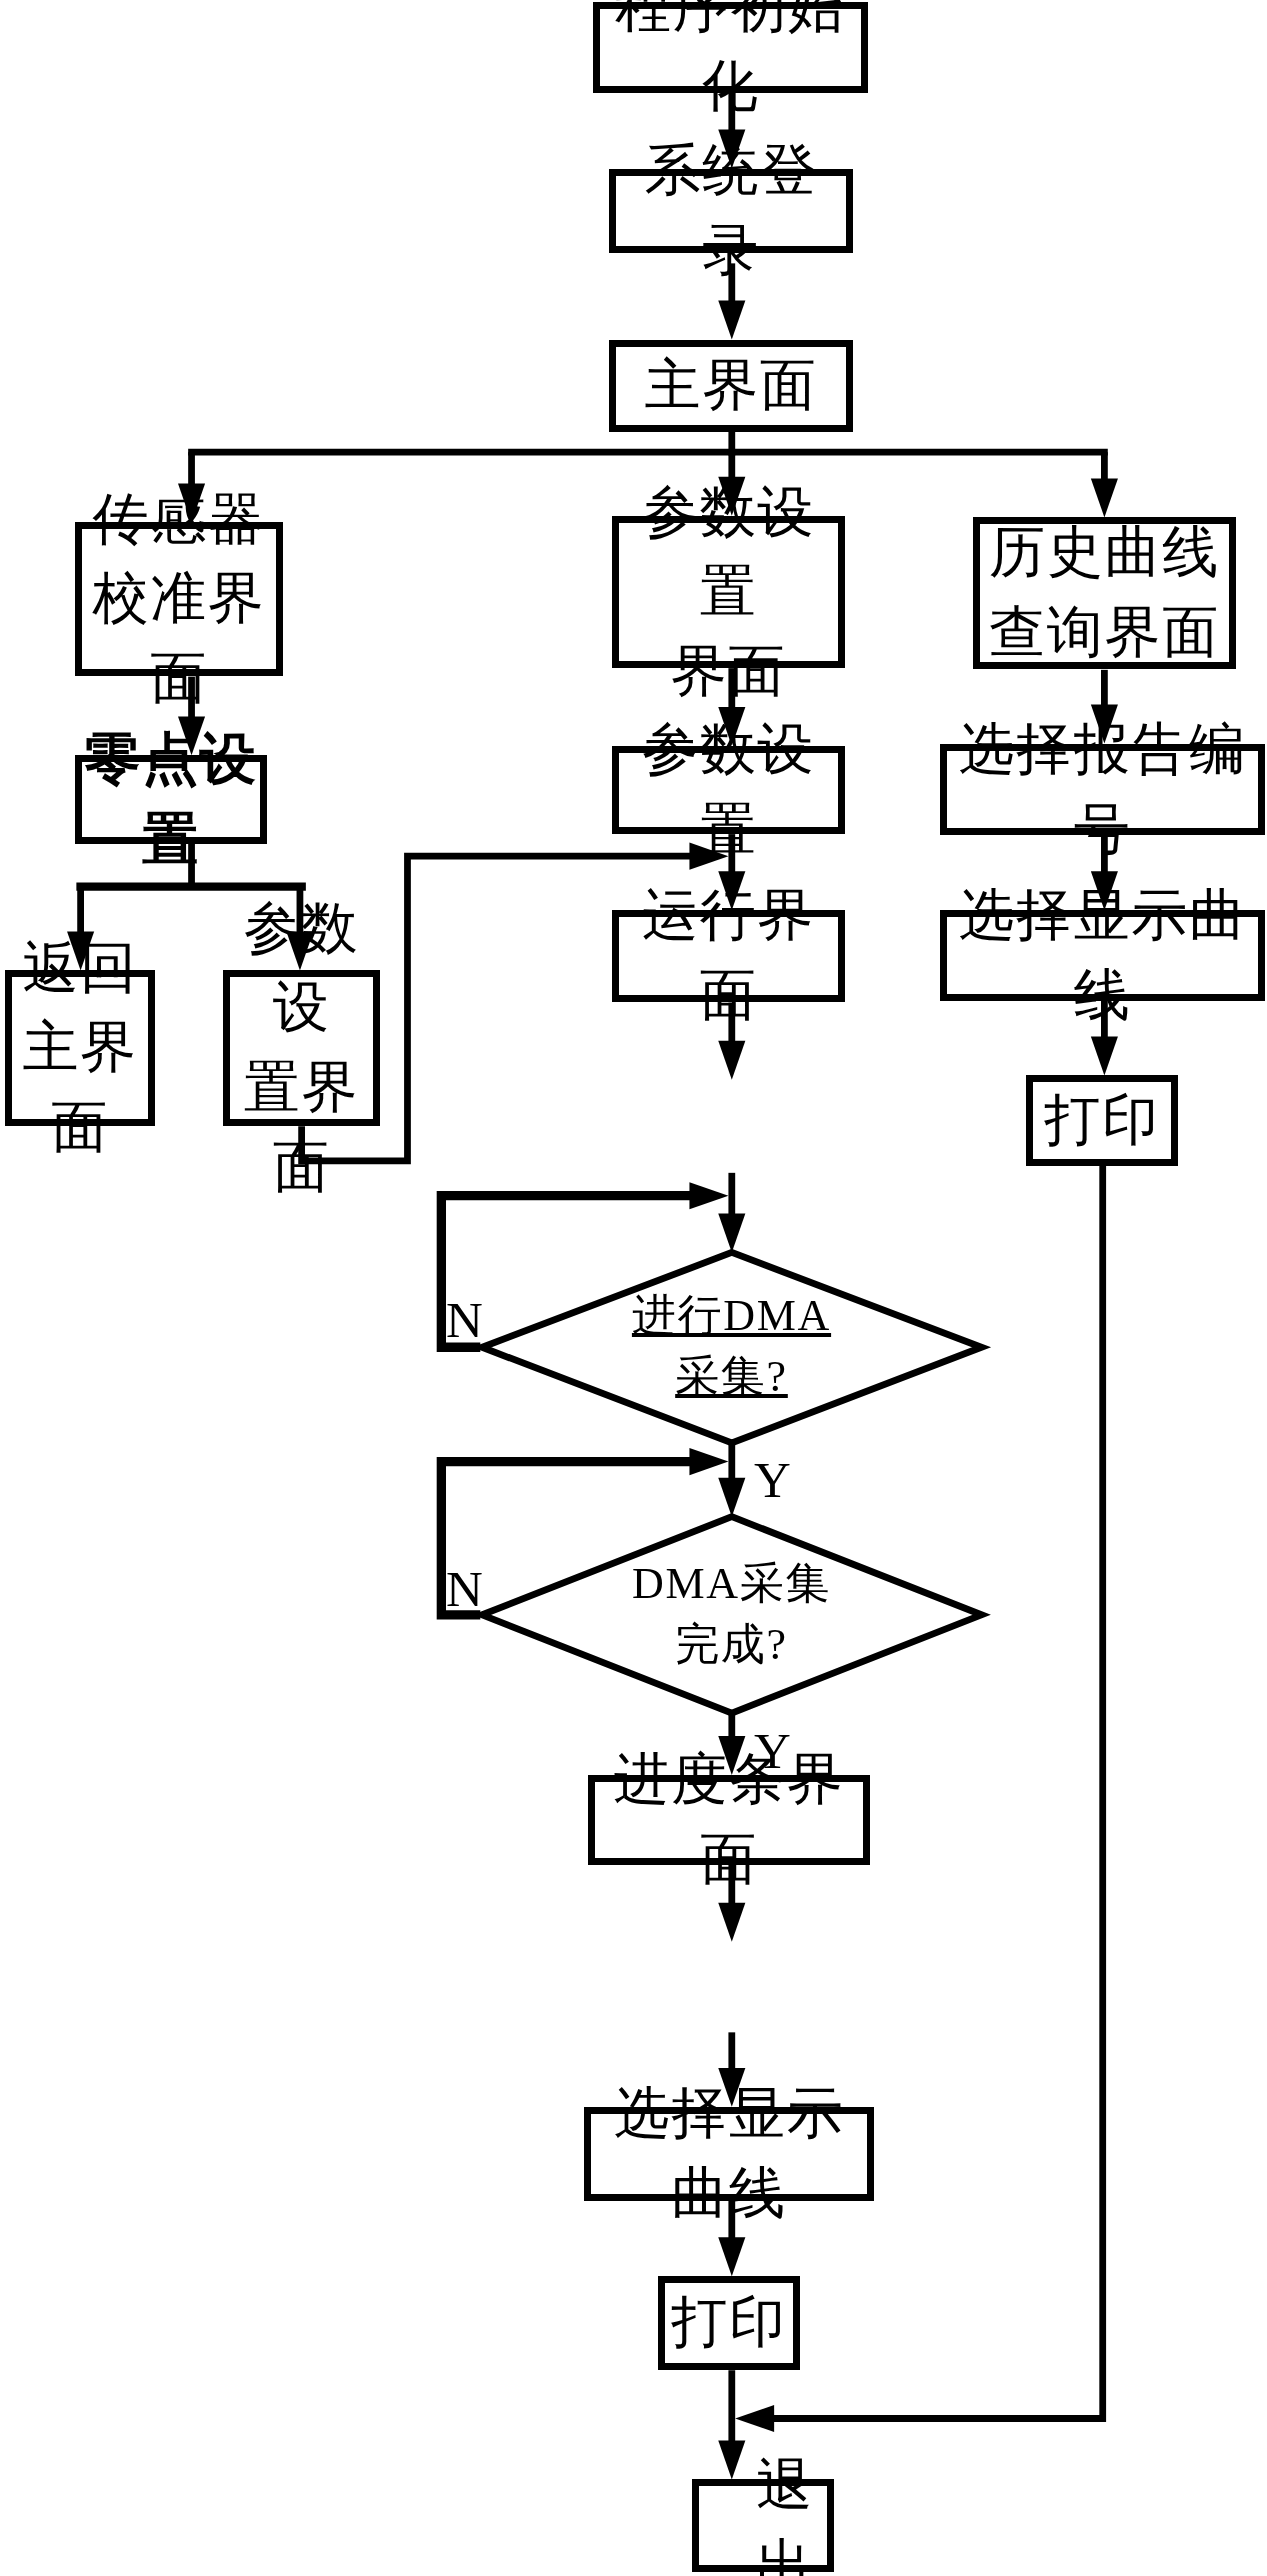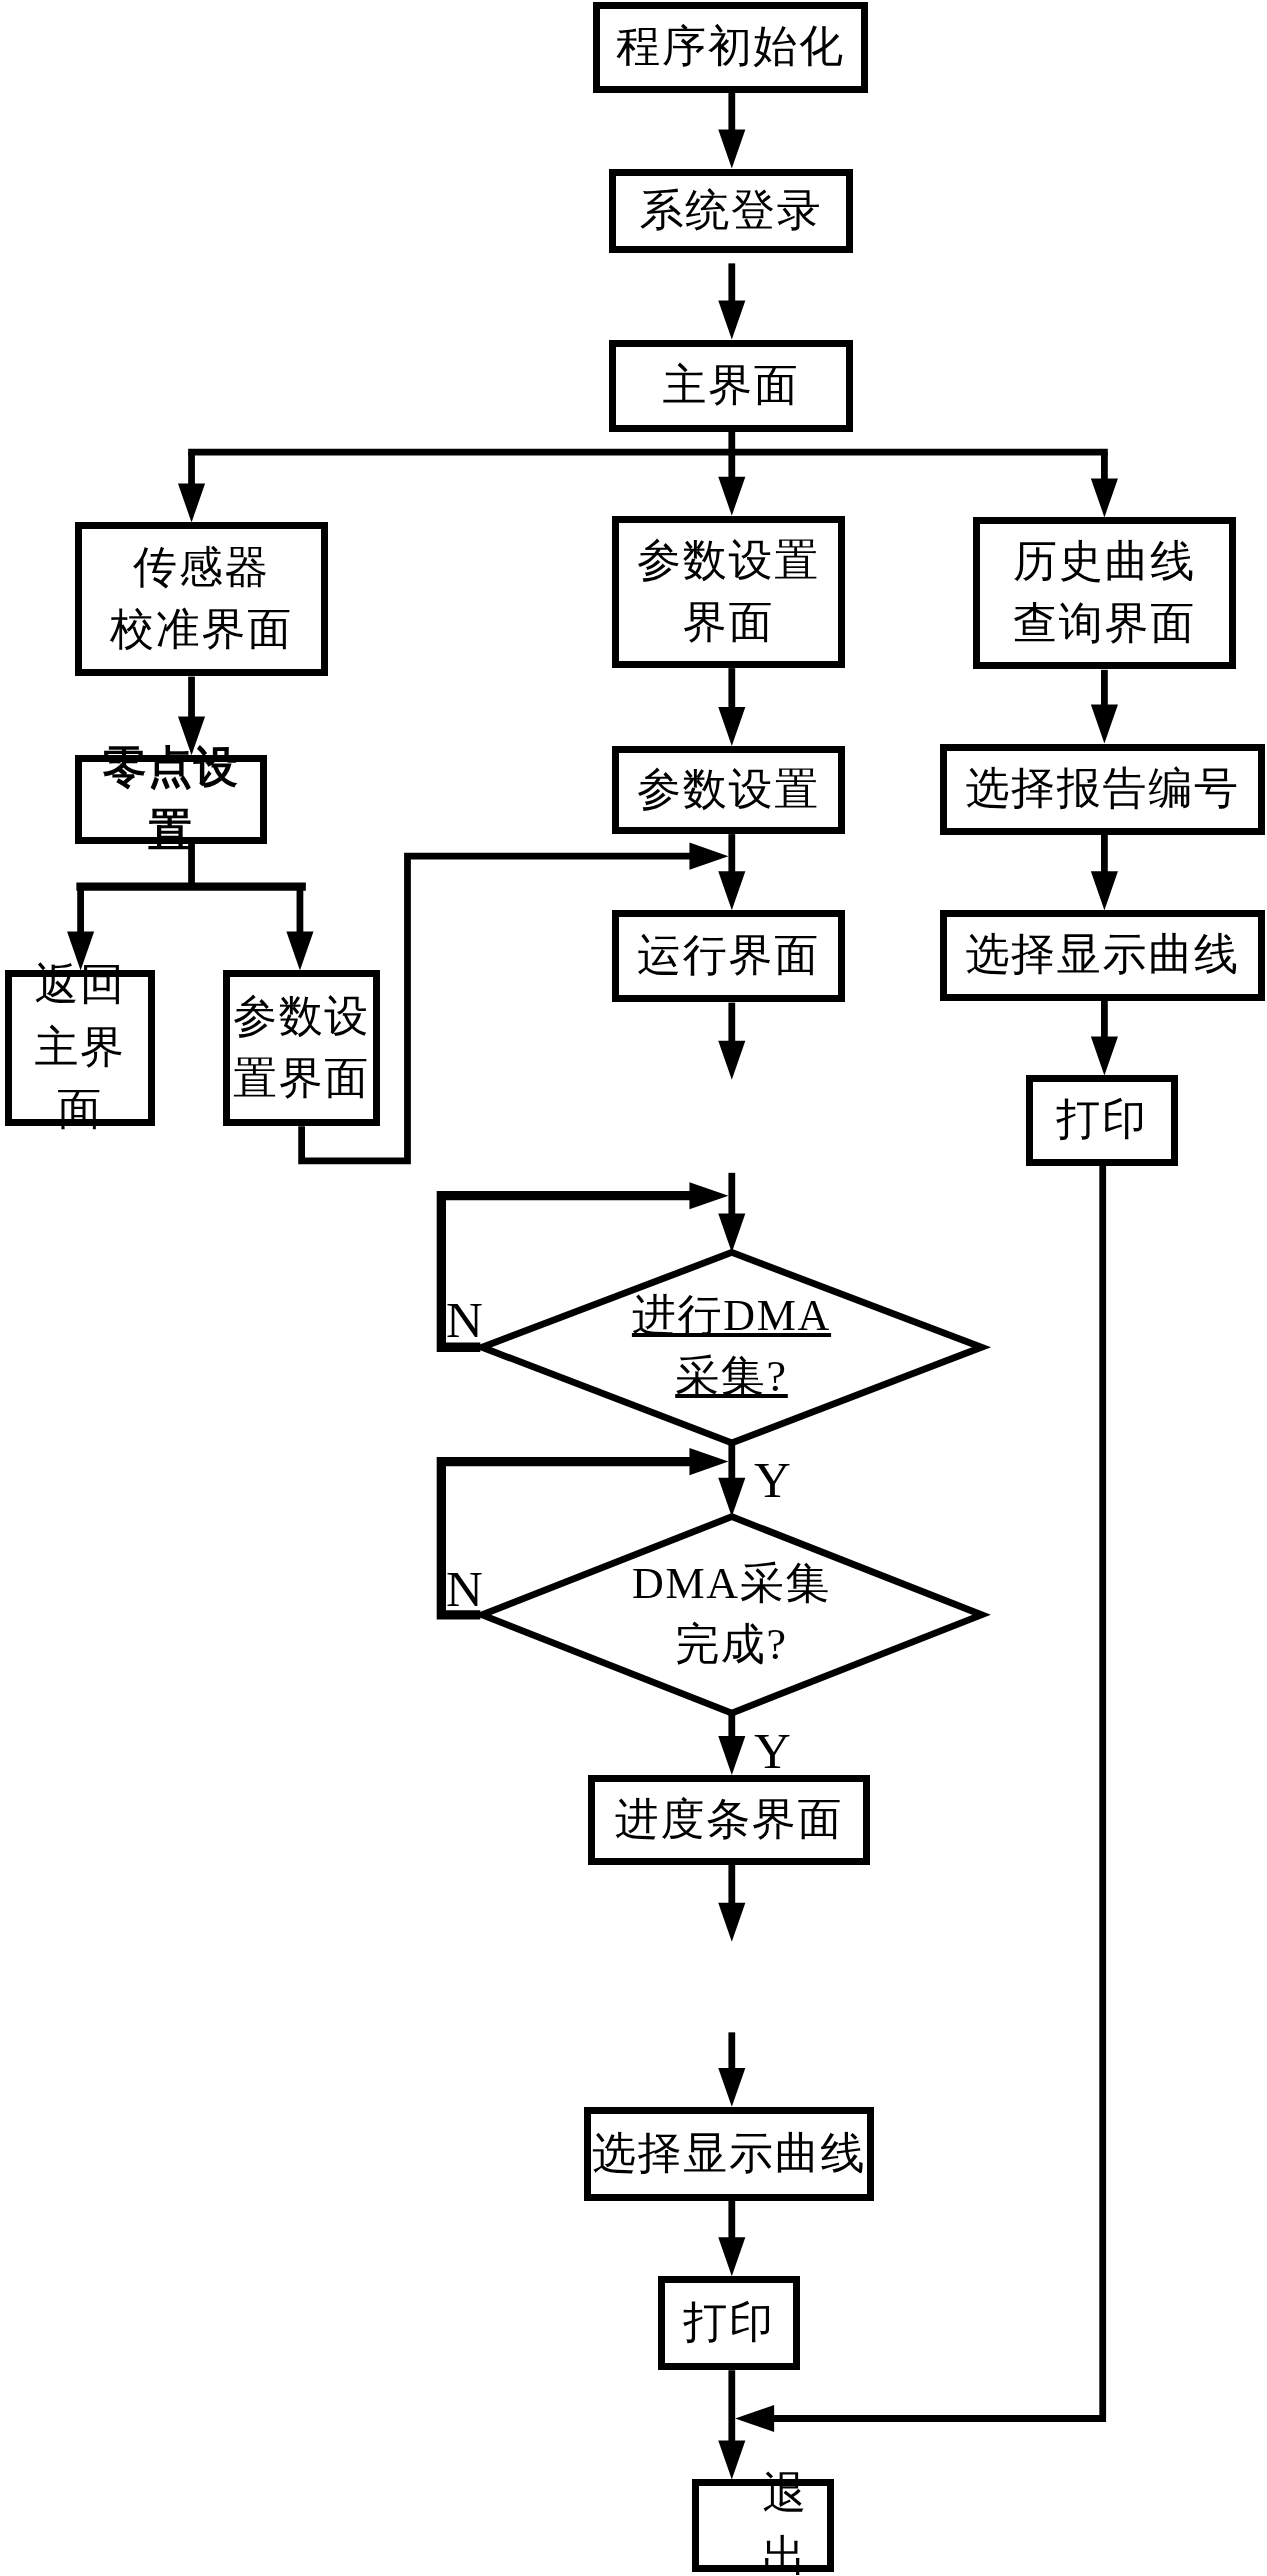--- a/index.html
+++ b/index.html
@@ -12,21 +12,21 @@
     overflow:hidden;
   }
   #edges{position:absolute;left:0;top:0;}
   .node{
     position:absolute;
     box-sizing:border-box;
     border:7.6px solid #000;
     background:#ffffff;
     display:flex;align-items:center;justify-content:center;
     text-align:center;
-    font-size:44px;
+    font-size:56px;
     line-height:1.42;
     white-space:pre-line;
     letter-spacing:1.7px;
   }
   .dlabel{
     position:absolute;
     display:flex;align-items:center;justify-content:center;
     text-align:center;
     font-size:44px;
     line-height:1.38;
@@ -118,21 +118,21 @@
   <div class="node" style="left:609px;top:340px;width:244px;height:92px;">主界面</div>
   <div class="node" style="left:612px;top:516px;width:233px;height:152px;">参数设置
 界面</div>
   <div class="node" style="left:612px;top:746px;width:233px;height:88px;">参数设置</div>
   <div class="node" style="left:612px;top:910px;width:233px;height:92px;">运行界面</div>
   <div class="node" style="left:588px;top:1775px;width:282px;height:90px;">进度条界面</div>
   <div class="node" style="left:584px;top:2107px;width:290px;height:94px;">选择显示曲线</div>
   <div class="node" style="left:658px;top:2276px;width:142px;height:94px;">打印</div>
   <div class="node" style="left:692px;top:2479px;width:142px;height:93px;padding-left:44px;">退出</div>
 
-  <div class="node" style="left:75px;top:522px;width:253px;height:154px;">传感器
+  <div class="node" style="left:75px;top:522px;width:208px;height:154px;">传感器
 校准界面</div>
   <div class="node" style="left:75px;top:755px;width:192px;height:89px;font-weight:bold;">零点设置</div>
   <div class="node" style="left:5.1px;top:970px;width:150px;height:156px;">返回
 主界面</div>
   <div class="node" style="left:223px;top:970px;width:157px;height:156px;">参数设
 置界面</div>
 
   <div class="node" style="left:973px;top:517px;width:263px;height:152px;">历史曲线
 查询界面</div>
   <div class="node" style="left:940px;top:744px;width:325px;height:91px;">选择报告编号</div>

